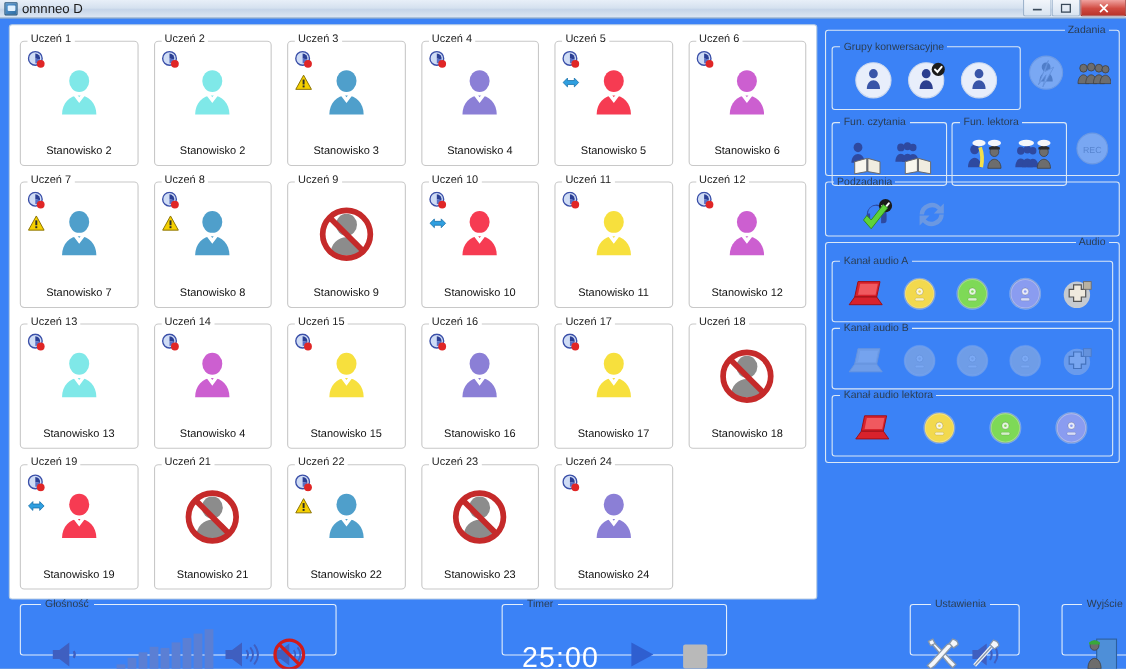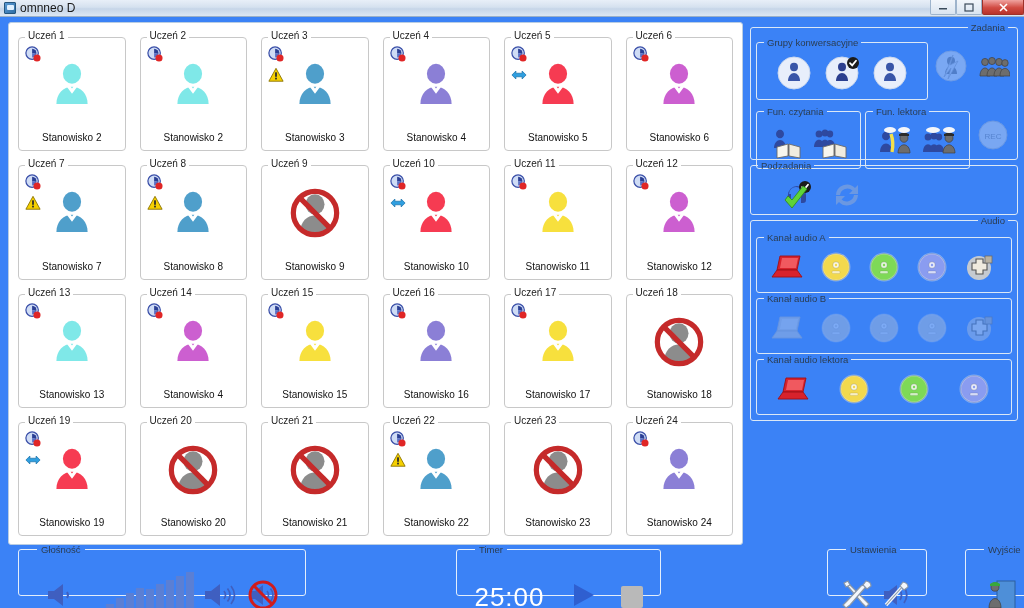--- a/index.html
+++ b/index.html
@@ -629,35 +629,20 @@
               </span>
             </div>
        <div class="avatar-zone">
          <svg class="avatar" viewBox="0 0 60 60">
     <ellipse cx="30" cy="17" rx="10.5" ry="11.5" fill="#f63b52"></ellipse>
     <path d="M12 52c0-12 8-20 18-20s18 8 18 20z" fill="#f63b52"></path>
     <path d="M24 32 L30 40 L36 32 L33 30 L30 34 L27 30 Z" fill="#ffffff"></path>
   </svg>
        </div>
        <div class="station-label">Stanowisko 19</div>
-     </div>
-        </div>
-        <div class="card-wrap">
-          <div class="card">
-       <div class="card-legend">Uczeń 20</div>
-       <div class="badge-col"></div>
-       <div class="avatar-zone">
-         <svg class="avatar" viewBox="0 0 60 60">
-      <ellipse cx="30" cy="20" rx="11" ry="11.5" fill="#8c8c8c"></ellipse>
-      <path d="M13 52c0-12 8-19 17-19s17 7 17 19z" fill="#8c8c8c"></path>
-      <circle cx="30" cy="30" r="25" fill="none" stroke="#c52a2a" stroke-width="6"></circle>
-      <path d="M12.3 12.3 L47.7 47.7" stroke="#c52a2a" stroke-width="6"></path>
-    </svg>
-       </div>
-       <div class="station-label">Stanowisko 20</div>
      </div>
         </div>
         <div class="card-wrap">
           <div class="card">
        <div class="card-legend">Uczeń 21</div>
        <div class="badge-col"></div>
        <div class="avatar-zone">
          <svg class="avatar" viewBox="0 0 60 60">
       <ellipse cx="30" cy="20" rx="11" ry="11.5" fill="#8c8c8c"></ellipse>
       <path d="M13 52c0-12 8-19 17-19s17 7 17 19z" fill="#8c8c8c"></path>

